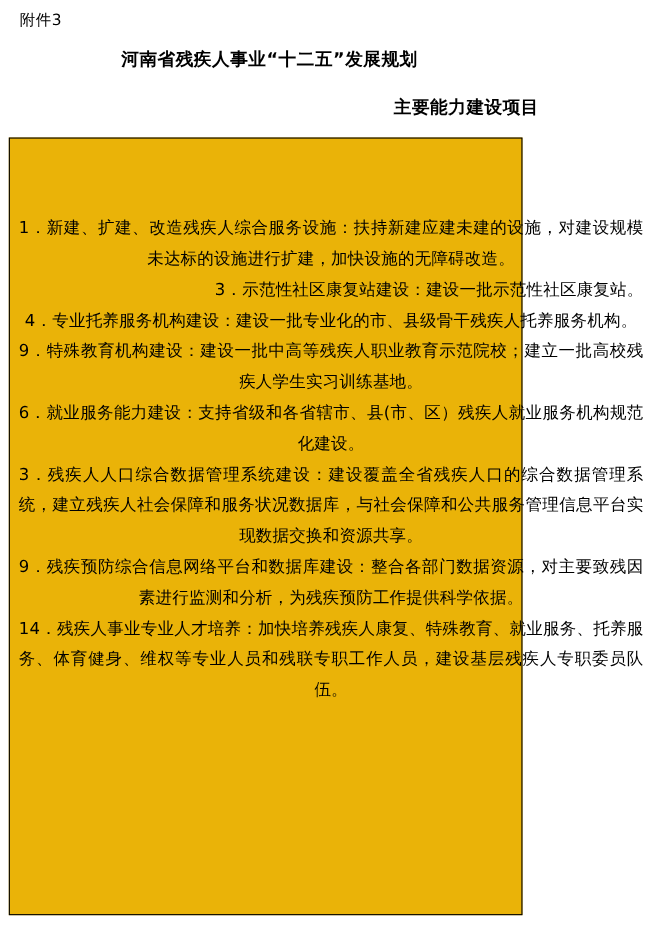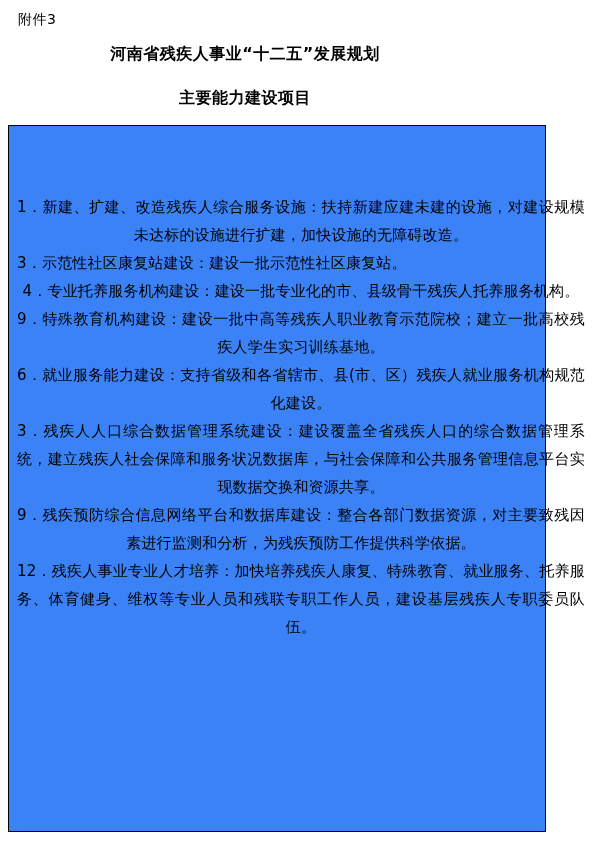--- a/index.html
+++ b/index.html
@@ -40,49 +40,50 @@
     letter-spacing: 0.5px;
     white-space: nowrap;
   }
   .doc-subtitle {
     font-size: 16px;
     font-weight: bold;
     line-height: 24px;
     letter-spacing: 0.5px;
     margin-top: 20px;
     white-space: nowrap;
+    text-align: right;
   }
 
   #content-frame {
     position: absolute;
     left: 8px;
     top: 125px;
-    width: 538px;
+    width: 467px;
     height: 707px;
     border: 1px solid #000000;
     box-sizing: border-box;
-    background: #3b82f6;
+    background: #eab308;
   }
 
   #project-list {
     position: absolute;
     left: 0;
     top: 0;
     width: 584px;
     padding-top: 67px;
     box-sizing: border-box;
   }
 
   .project-item {
     margin: 0;
     padding: 0 8px;
     font-size: 15px;
     line-height: 28px;
     letter-spacing: 0.2px;
-    text-align: left;
+    text-align: right;
     word-break: break-all;
   }
   .project-item.justified {
     text-align: justify;
     text-align-last: center;
     text-justify: inter-character;
   }
 </style>
 </head>
 <body>
@@ -96,15 +97,15 @@
 
 <div id="content-frame">
   <div id="project-list">
     <p class="project-item justified">1．新建、扩建、改造残疾人综合服务设施：扶持新建应建未建的设施，对建设规模未达标的设施进行扩建，加快设施的无障碍改造。</p>
     <p class="project-item">3．示范性社区康复站建设：建设一批示范性社区康复站。</p>
     <p class="project-item justified">4．专业托养服务机构建设：建设一批专业化的市、县级骨干残疾人托养服务机构。</p>
     <p class="project-item justified">9．特殊教育机构建设：建设一批中高等残疾人职业教育示范院校；建立一批高校残疾人学生实习训练基地。</p>
     <p class="project-item justified">6．就业服务能力建设：支持省级和各省辖市、县(市、区）残疾人就业服务机构规范化建设。</p>
     <p class="project-item justified">3．残疾人人口综合数据管理系统建设：建设覆盖全省残疾人口的综合数据管理系统，建立残疾人社会保障和服务状况数据库，与社会保障和公共服务管理信息平台实现数据交换和资源共享。</p>
     <p class="project-item justified">9．残疾预防综合信息网络平台和数据库建设：整合各部门数据资源，对主要致残因素进行监测和分析，为残疾预防工作提供科学依据。</p>
-    <p class="project-item justified">12．残疾人事业专业人才培养：加快培养残疾人康复、特殊教育、就业服务、托养服务、体育健身、维权等专业人员和残联专职工作人员，建设基层残疾人专职委员队伍。</p>
+    <p class="project-item justified">14．残疾人事业专业人才培养：加快培养残疾人康复、特殊教育、就业服务、托养服务、体育健身、维权等专业人员和残联专职工作人员，建设基层残疾人专职委员队伍。</p>
   </div>
 </div>
 
 </body></html>

